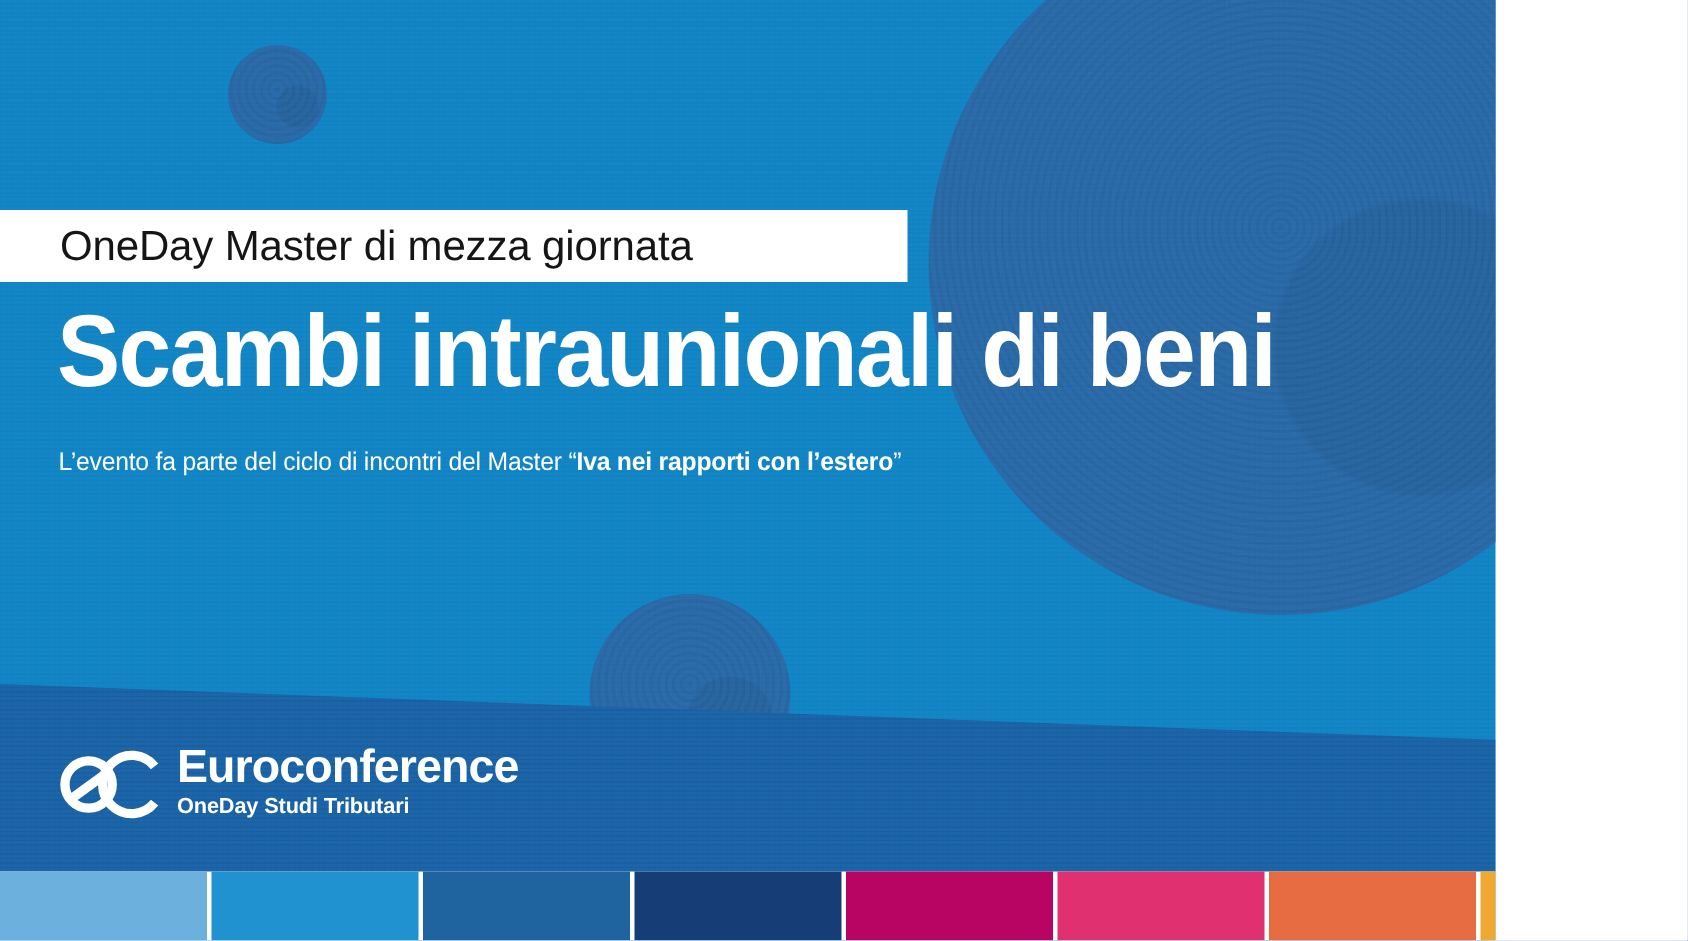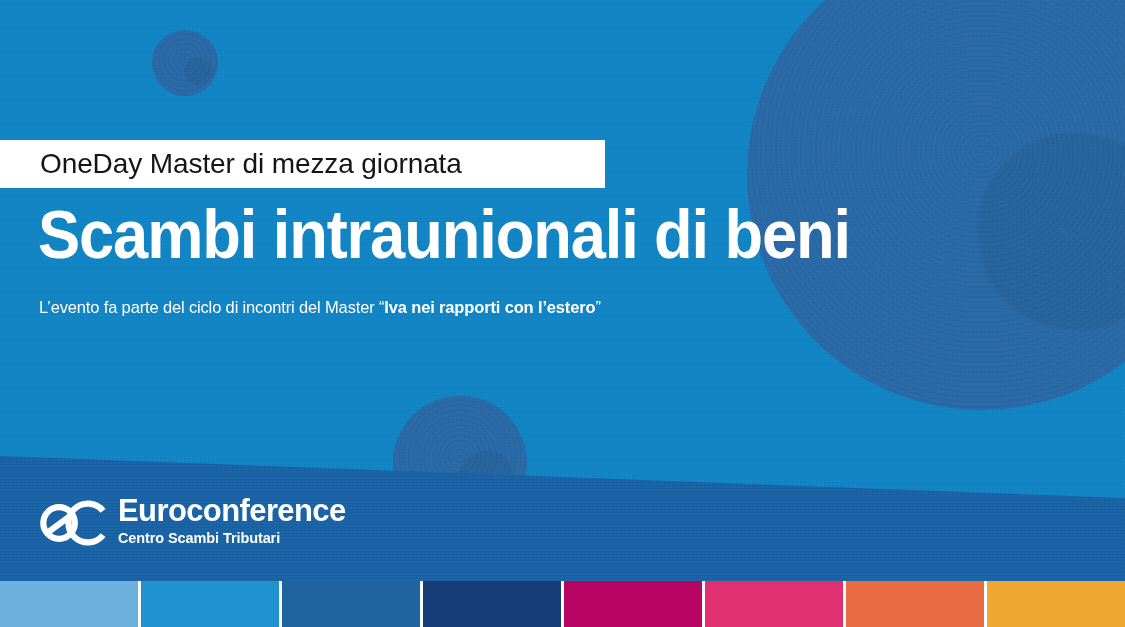--- a/index.html
+++ b/index.html
@@ -1,21 +1,21 @@
 <!DOCTYPE html>
 <html><head>
 <meta charset="utf-8">
 <title>Euroconference banner</title>
 <style>
   * { margin:0; padding:0; box-sizing:border-box; }
   html,body { background:#ffffff; }
 
   .banner {
     position:relative;
-    width:1125px;
+    width:997px;
     height:627px;
     overflow:hidden;
     background:#1386c6;
     font-family:"Liberation Sans", sans-serif;
     -webkit-font-smoothing:antialiased;
   }
 
   
   .bg-layer { position:absolute; inset:0; overflow:hidden; }
 
@@ -168,21 +168,21 @@
     <svg class="logo-mark" viewBox="0 0 90 68" aria-hidden="true">
 
       <path d="M86 17.5a26.5 26.5 0 1 0 0 33" fill="none" stroke="#ffffff" stroke-width="8.5" stroke-linecap="butt"></path>
 
       <circle cx="26" cy="34" r="21.5" fill="none" stroke="#ffffff" stroke-width="8.5"></circle>
 
       <path d="M9.5 47.5 44 22.5" fill="none" stroke="#ffffff" stroke-width="8.5" stroke-linecap="butt"></path>
     </svg>
     <div class="logo-words">
       <span class="logo-name">Euroconference</span>
-      <span class="logo-tagline">Centro Scambi Tributari</span>
+      <span class="logo-tagline">OneDay Studi Tributari</span>
     </div>
   </div>
 
   <div class="strip">
       <div class="swatch" style="background: rgb(108, 177, 221);"></div>
       <div class="swatch" style="background: rgb(31, 146, 207);"></div>
       <div class="swatch" style="background: rgb(31, 99, 159);"></div>
       <div class="swatch" style="background: rgb(23, 61, 118);"></div>
       <div class="swatch" style="background: rgb(184, 5, 99);"></div>
       <div class="swatch" style="background: rgb(224, 48, 111);"></div>

